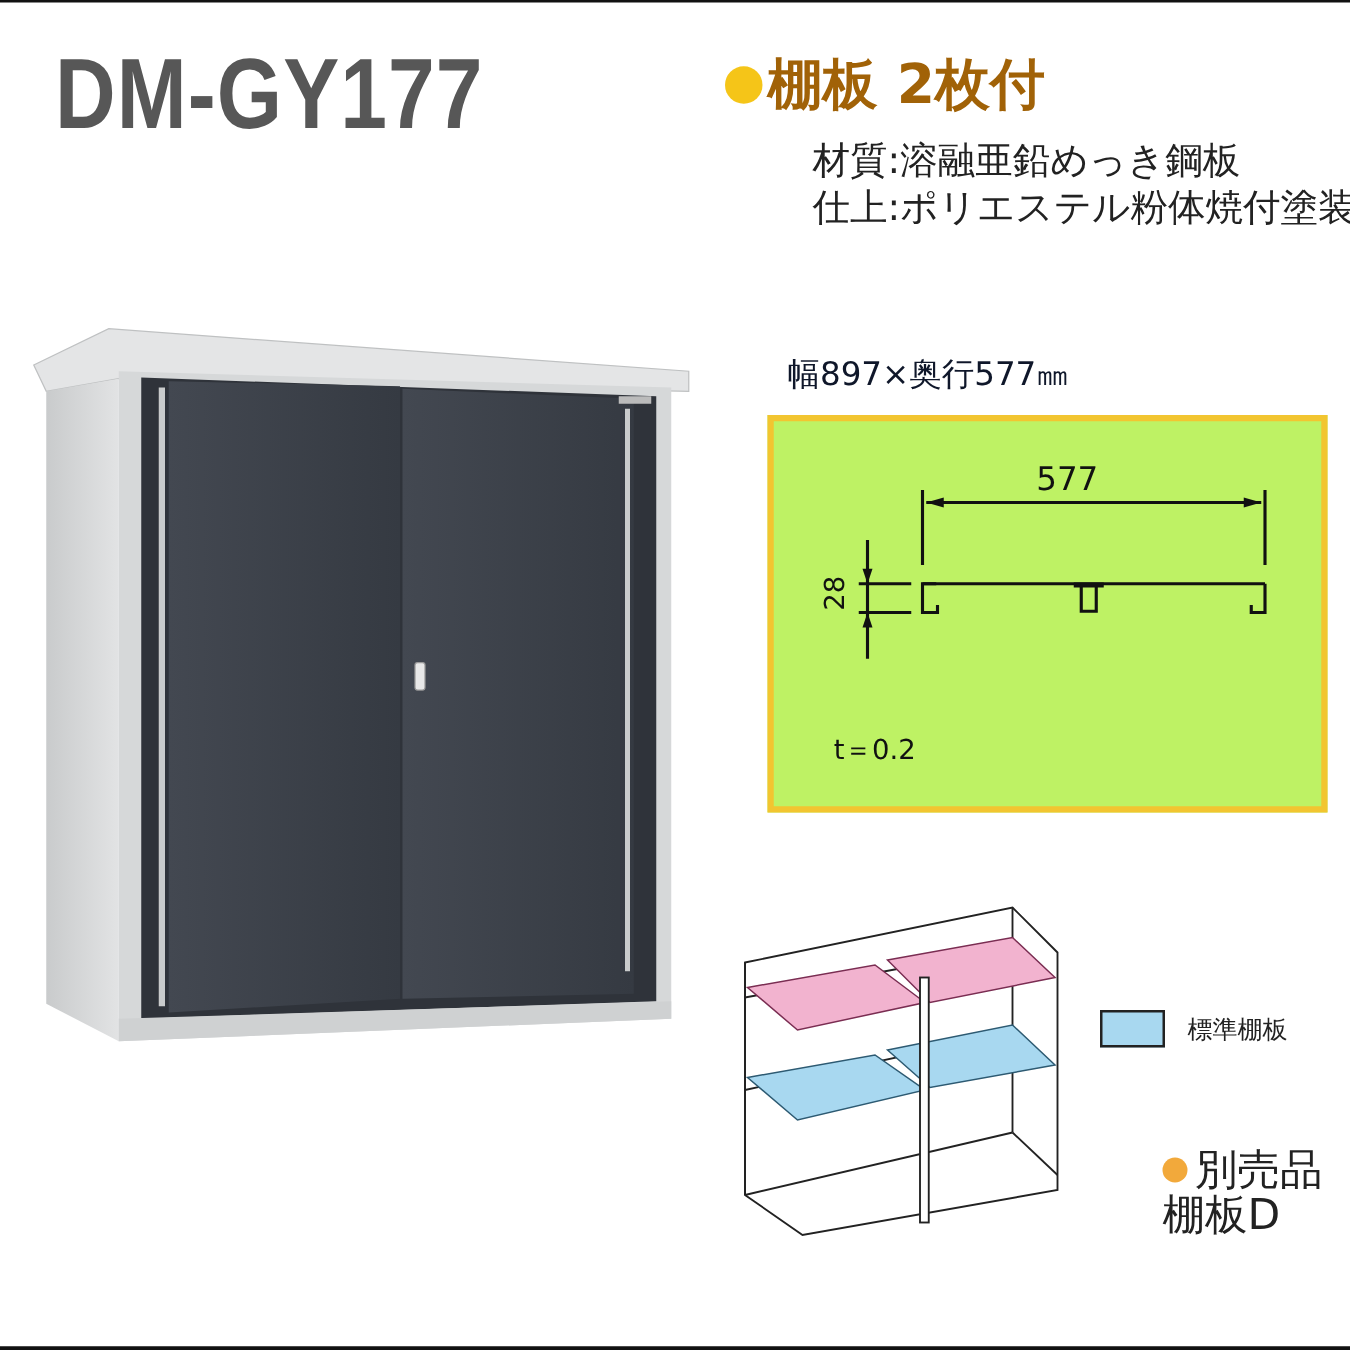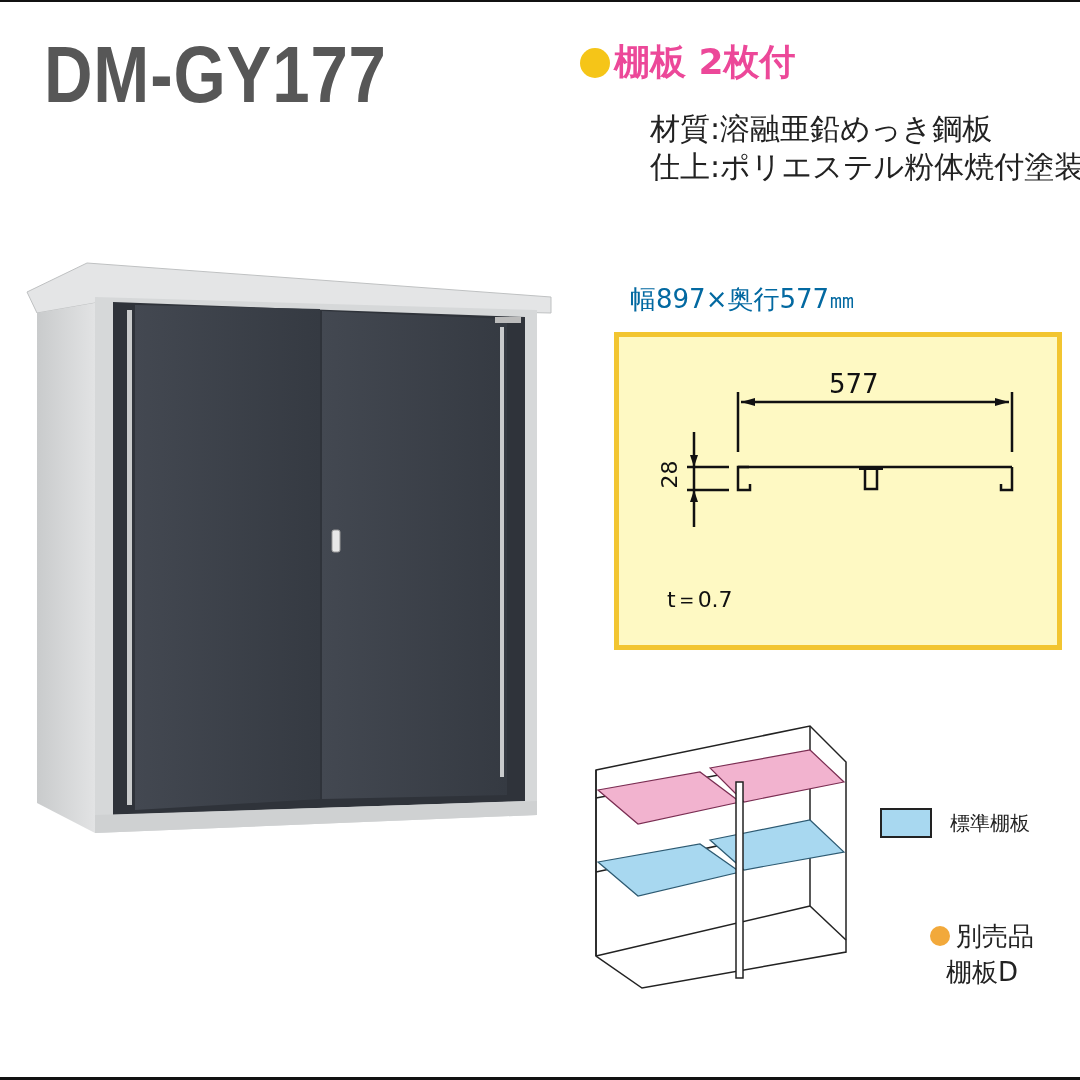--- a/index.html
+++ b/index.html
@@ -17,46 +17,46 @@
     font-family: "Liberation Sans", sans-serif;
     font-size: 80px; font-weight: bold; color: #575757;
     letter-spacing: 1px; transform: scaleX(0.84); transform-origin: left top;
     line-height: 90px;
   }
 
   .heading {
     position: absolute; left: 580px; top: 38px; display: flex; align-items: center;
   }
   .dot-yellow { width: 30px; height: 30px; border-radius: 50%; background: #f5c518; margin-right: 4px; }
-  .heading-text { font-size: 36px; font-weight: bold; color: #ec4899; }
+  .heading-text { font-size: 44px; font-weight: bold; color: #a16207; }
 
   .specs { position: absolute; left: 650px; top: 110px; font-size: 30px; line-height: 38px; color: #222; }
   .specs div { white-space: nowrap; }
 
-  .dim-label { position: absolute; left: 630px; top: 282px; font-size: 26px; color: #0369a1; }
+  .dim-label { position: absolute; left: 630px; top: 282px; font-size: 26px; color: #0f172a; }
 
   .profile-box {
     position: absolute; left: 614px; top: 332px; width: 438px; height: 308px;
-    border: 5px solid #f2c530; background: #fef9c3;
+    border: 5px solid #f2c530; background: #bef264;
   }
   .profile-box svg { position: absolute; left: 0; top: 0; }
   .t-label { position: absolute; left: 48px; top: 248px; font-size: 22px; color: #111; }
   .w-label { position: absolute; left: 210px; top: 32px; font-size: 26px; color: #111; }
   .h-label { position: absolute; left: 36px; top: 125px; font-size: 22px; color: #111; transform: rotate(-90deg); transform-origin: center; }
 
   .shed { position: absolute; left: 25px; top: 255px; }
 
   .diagram { position: absolute; left: 590px; top: 720px; }
 
   .legend { position: absolute; left: 880px; top: 800px; }
   .legend-row { display: flex; align-items: center; height: 46px; }
   .swatch { width: 48px; height: 26px; border: 2px solid #222; margin-right: 18px; }
   .legend-text { font-size: 20px; color: #222; }
 
-  .sold-sep { position: absolute; left: 930px; top: 918px; text-align: center; font-size: 26px; line-height: 36px; color: #222; }
+  .sold-sep { position: absolute; left: 930px; top: 918px; text-align: left; font-size: 34px; line-height: 36px; color: #222; }
   .sold-row { display: flex; align-items: center; justify-content: flex-end; }
   .dot-orange { width: 20px; height: 20px; border-radius: 50%; background: #f2a93b; margin-right: 6px; }
 </style>
 </head>
 <body>
 
 <div class="border-top"></div>
 <div class="border-bottom"></div>
 
 <div class="model-title">DM-GY177</div>
@@ -125,21 +125,21 @@
       <line x1="68" y1="153" x2="110" y2="153"></line>
     </g>
     <rect x="240" y="129" width="24" height="4" fill="#111"></rect>
     <polygon points="122,65 136,61 136,69" fill="#111"></polygon>
     <polygon points="390,65 376,61 376,69" fill="#111"></polygon>
     <polygon points="75,130 71,118 79,118" fill="#111"></polygon>
     <polygon points="75,153 71,165 79,165" fill="#111"></polygon>
   </svg>
   <div class="w-label">577</div>
   <div class="h-label">28</div>
-  <div class="t-label">t＝0.7</div>
+  <div class="t-label">t＝0.2</div>
 </div>
 
 <svg class="diagram" width="270" height="280" viewBox="0 0 270 280">
   <g stroke="#222" stroke-width="1.5" fill="none">
     <polygon points="6,50 220,6 256,42 256,232 52,268 6,236"></polygon>
     <line x1="6" y1="50" x2="6" y2="236"></line>
     <line x1="220" y1="6" x2="220" y2="186"></line>
     <line x1="6" y1="236" x2="220" y2="186"></line>
     <line x1="220" y1="186" x2="256" y2="220"></line>
     <line x1="6" y1="78" x2="220" y2="38"></line>

